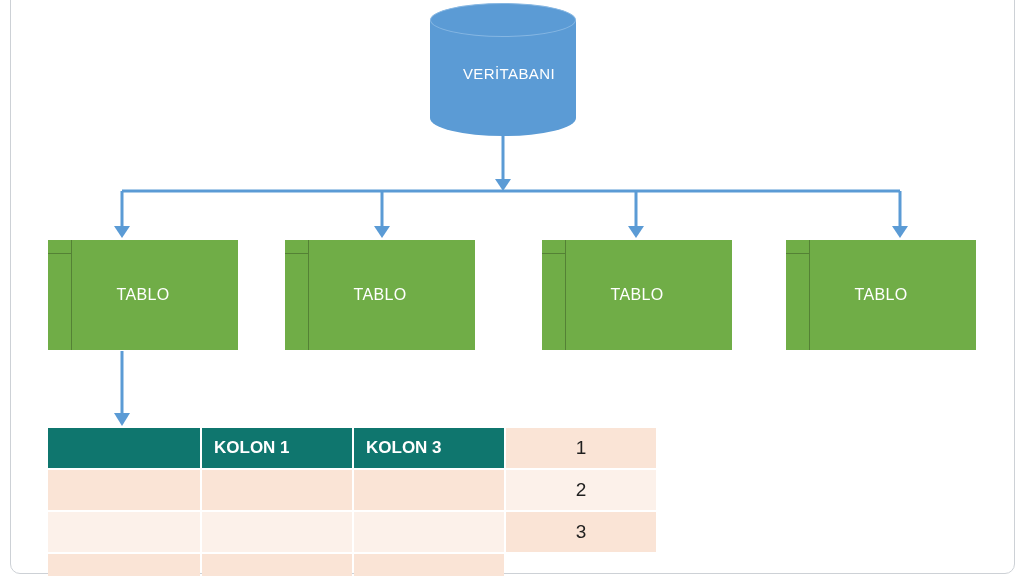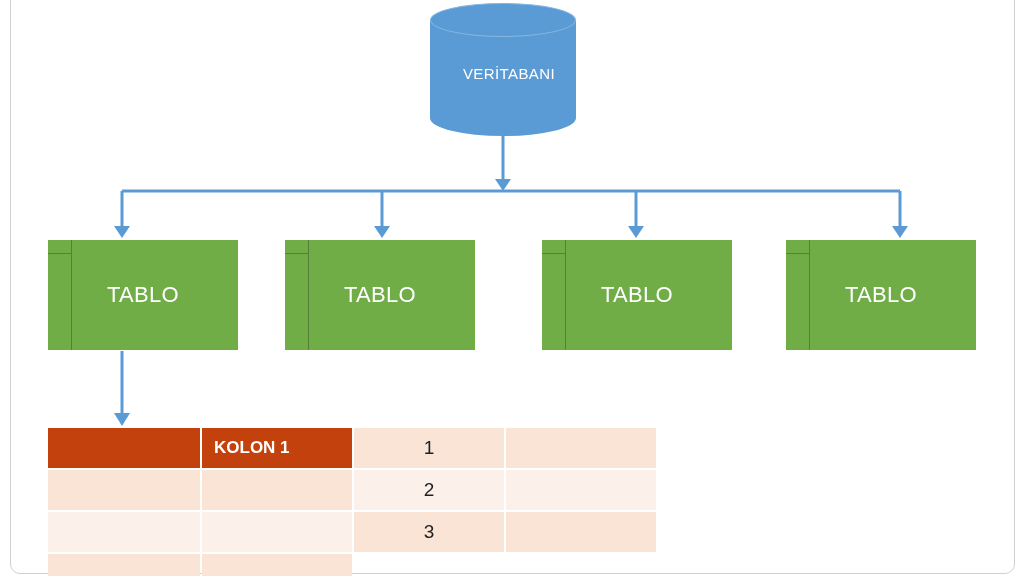--- a/index.html
+++ b/index.html
@@ -103,35 +103,35 @@
   .tbox-deco-h {
     position: absolute;
     left: 0;
     top: 13px;
     width: 23px;
     height: 1px;
     background: rgba(0,0,0,0.25);
   }
   .tbox-label {
     color: #ffffff;
-    font-size: 22px;
+    font-size: 16px;
     letter-spacing: 0.3px;
   }
   
   .data-table {
     position: absolute;
     left: 48px;
     top: 428px;
     display: grid;
     grid-template-columns: 152px 150px 150px 150px;
     grid-auto-rows: 40px;
     gap: 2px;
   }
   .hcell {
-    background: #c2410c;
+    background: #0f766e;
     color: #ffffff;
     font-weight: bold;
     font-size: 17px;
     display: flex;
     align-items: center;
     padding-left: 12px;
     box-sizing: border-box;
   }
   .bcell {
     display: flex;
@@ -199,20 +199,21 @@
   <div class="tbox" style="left:786px">
     <span class="tbox-deco-v"></span>
     <span class="tbox-deco-h"></span>
     <span class="tbox-label">TABLO</span>
   </div>
 
   <div class="data-table">
 
     <div class="hcell"></div>
     <div class="hcell">KOLON 1</div>
+    <div class="hcell">KOLON 3</div>
 
     <div class="bcell num band-a">1</div>
     <div class="bcell band-a"></div>
     <div class="bcell band-a"></div>
     <div class="bcell band-a"></div>
 
     <div class="bcell num band-b">2</div>
     <div class="bcell band-b"></div>
     <div class="bcell band-b"></div>
     <div class="bcell band-b"></div>

